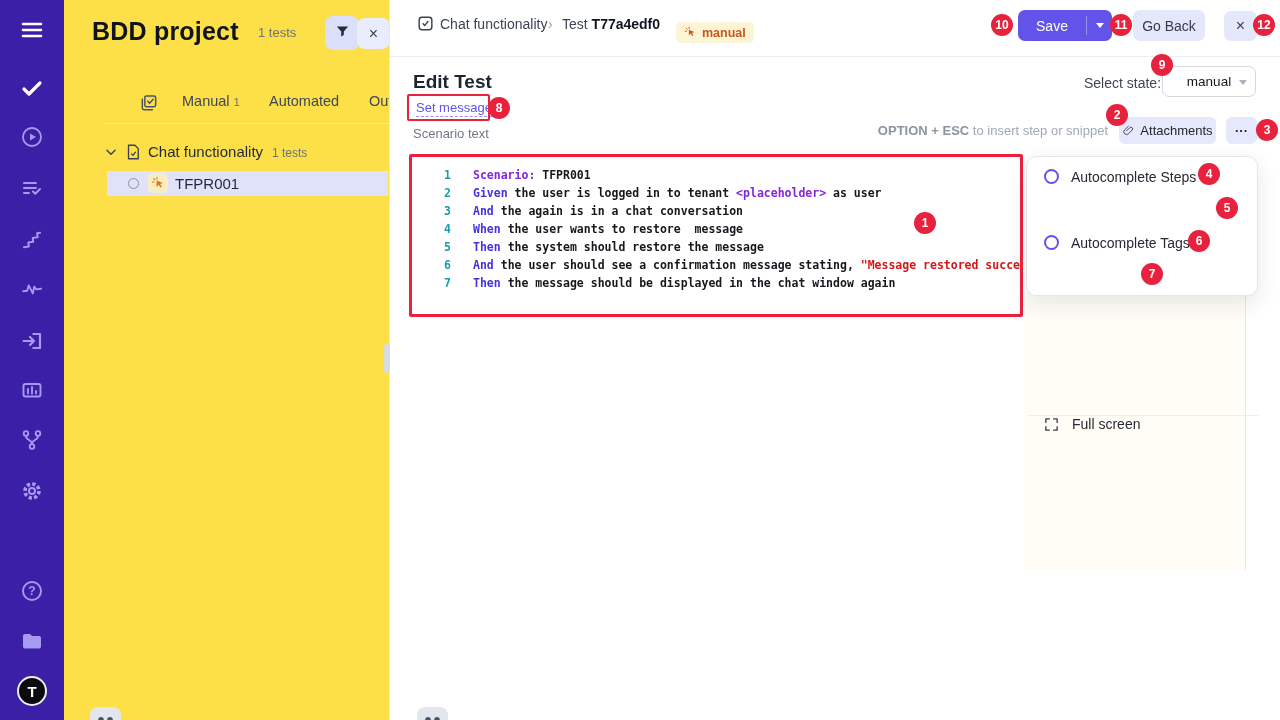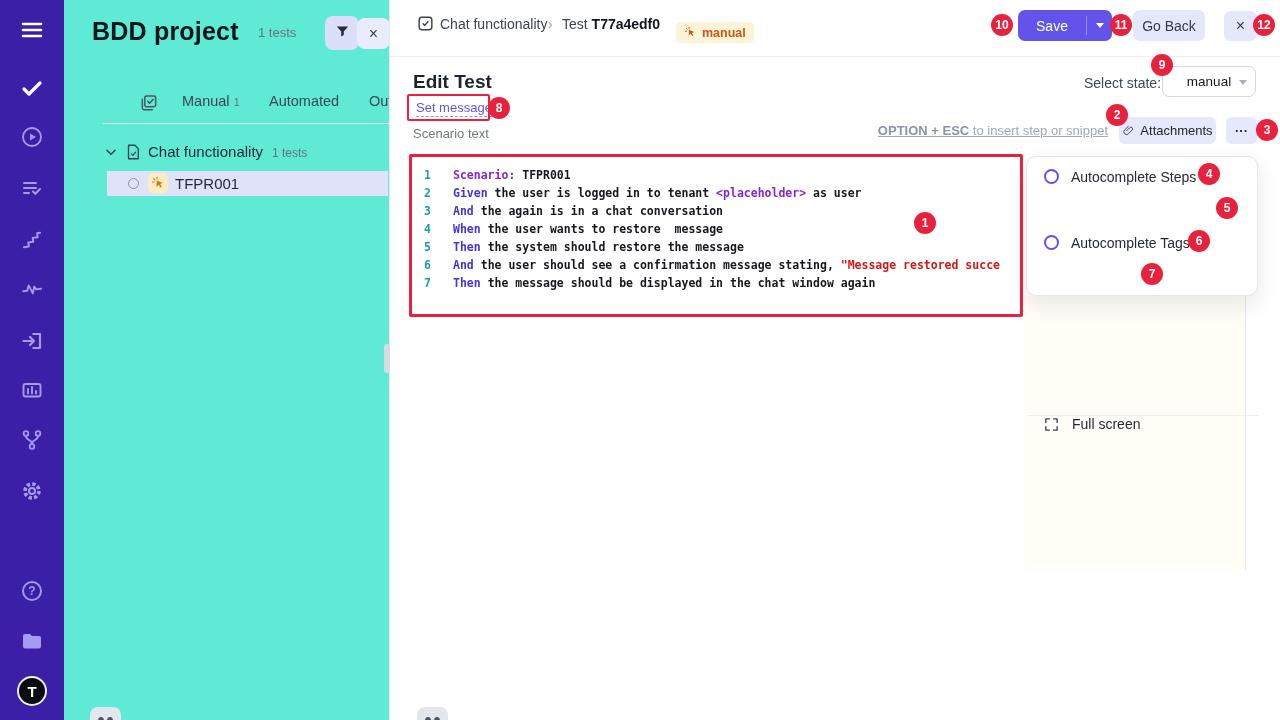--- a/index.html
+++ b/index.html
@@ -7,21 +7,21 @@
   .stage { position:relative; width:1280px; height:720px; overflow:hidden; background:#fff; }
 
   
   .rail { position:absolute; left:0; top:0; width:64px; height:720px; background:#3b1fa6; }
   .rail .ric { position:absolute; left:20px; width:24px; height:24px; }
   .rail .logo { position:absolute; left:17px; top:676px; width:30px; height:30px; background:#0b0b10;
     border:2px solid #ececf2; border-radius:50%; color:#fff; font-weight:800; font-size:15px;
     display:flex; align-items:center; justify-content:center; }
 
   
-  .panel { position:absolute; left:64px; top:0; width:326px; height:720px; background:#5eead4;
+  .panel { position:absolute; left:64px; top:0; width:326px; height:720px; background:#fde047;
     border-right:1px solid #e7e9ee; overflow:hidden; }
   .panel-title { position:absolute; left:28px; top:17px; font-size:25px; font-weight:800; color:#10141c; letter-spacing:.2px; }
   .panel-count { position:absolute; left:194px; top:25px; font-size:13px; color:#6b7280; }
   .btn-filter { position:absolute; left:261px; top:16px; width:34px; height:34px; background:#dbdff9; border-radius:8px;
     display:flex; align-items:center; justify-content:center; cursor:pointer; }
   .btn-panel-close { position:absolute; left:293px; top:18px; width:33px; height:31px; background:#e9ecfd; border-radius:8px;
     display:flex; align-items:center; justify-content:center; color:#394150; font-size:16px; cursor:pointer; }
   .tabbar { position:absolute; left:0; top:85px; width:326px; height:38px;margin-left:39px; }
   .tabbar .divider { position:absolute; left:0; top:38px; width:326px; height:1px; background:#e4e7ec; }
   .tab { position:absolute; top:8px; font-size:14.5px; color:#3f4756; cursor:pointer; white-space:nowrap; }
@@ -55,30 +55,30 @@
   
   .page-title { position:absolute; left:413px; top:71px; font-size:19px; font-weight:700; color:#1e242f; }
   .set-labels { position:absolute; left:416px; top:100px; font-size:13px; color:#6254e8;
     border-bottom:1.5px dashed #9a90f0; padding-bottom:1px; cursor:pointer; }
   .scenario-label { position:absolute; left:413px; top:126px; font-size:13px; color:#6f7787; }
   .select-state-label { position:absolute; left:1084px; top:75px; font-size:14px; color:#3f4652; }
   .state-select { position:absolute; left:1162px; top:66px; width:94px; height:31px; background:#fff;
     border:1px solid #d4d8df; border-radius:7px; font-size:13.5px; color:#15181e;
     display:flex; align-items:center; justify-content:center; cursor:pointer; }
   .state-select .caret { border-top-color:#aab1bc; position:absolute; right:8px; top:13px; }
-  .hint { position:absolute; right:172px; top:123px; font-size:13px; color:#a0a8b5; white-space:nowrap;text-decoration:underline; }
+  .hint { position:absolute; right:172px; top:123px; font-size:13px; color:#a0a8b5; white-space:nowrap; }
   .hint b { color:#8b94a3; }
   .btn-attach { position:absolute; left:1119px; top:117px; width:97px; height:27px; background:#e6e8fc; border-radius:6px;
     display:flex; align-items:center; justify-content:center; gap:5px; font-size:13px; color:#23272f; cursor:pointer; }
   .btn-more { position:absolute; left:1226px; top:117px; width:31px; height:27px; background:#e6e8fc; border-radius:6px;
     display:flex; align-items:center; justify-content:center; font-size:13px; font-weight:700; color:#23272f; cursor:pointer; }
 
   
   .editor-tint { position:absolute; left:1024px; top:296px; width:222px; height:274px; background:#fffdf6; border-right:1px solid #e5e6e9; }
-  .editor { position:absolute; left:392px; top:157px; width:608px; height:157px; overflow:hidden; cursor:text;
+  .editor { position:absolute; left:412px; top:157px; width:608px; height:157px; overflow:hidden; cursor:text;
     font-family:"DejaVu Sans Mono", monospace; font-size:11.5px; font-weight:700; line-height:18px; padding-top:9px; }
   .cl { white-space:pre; }
   .ln { display:inline-block; width:39px; text-align:right; color:#1a9cb0; }
   .code { white-space:pre; margin-left:22px; }
   .c-t { color:#16181d; }
   .c-k { color:#4433dd; }
   .c-s { color:#8426d9; }
   .c-ph { color:#8426d9; }
   .c-str { color:#d31717; }
   .red-box { position:absolute; border:3px solid #e8213d; border-radius:2px; pointer-events:none; }

